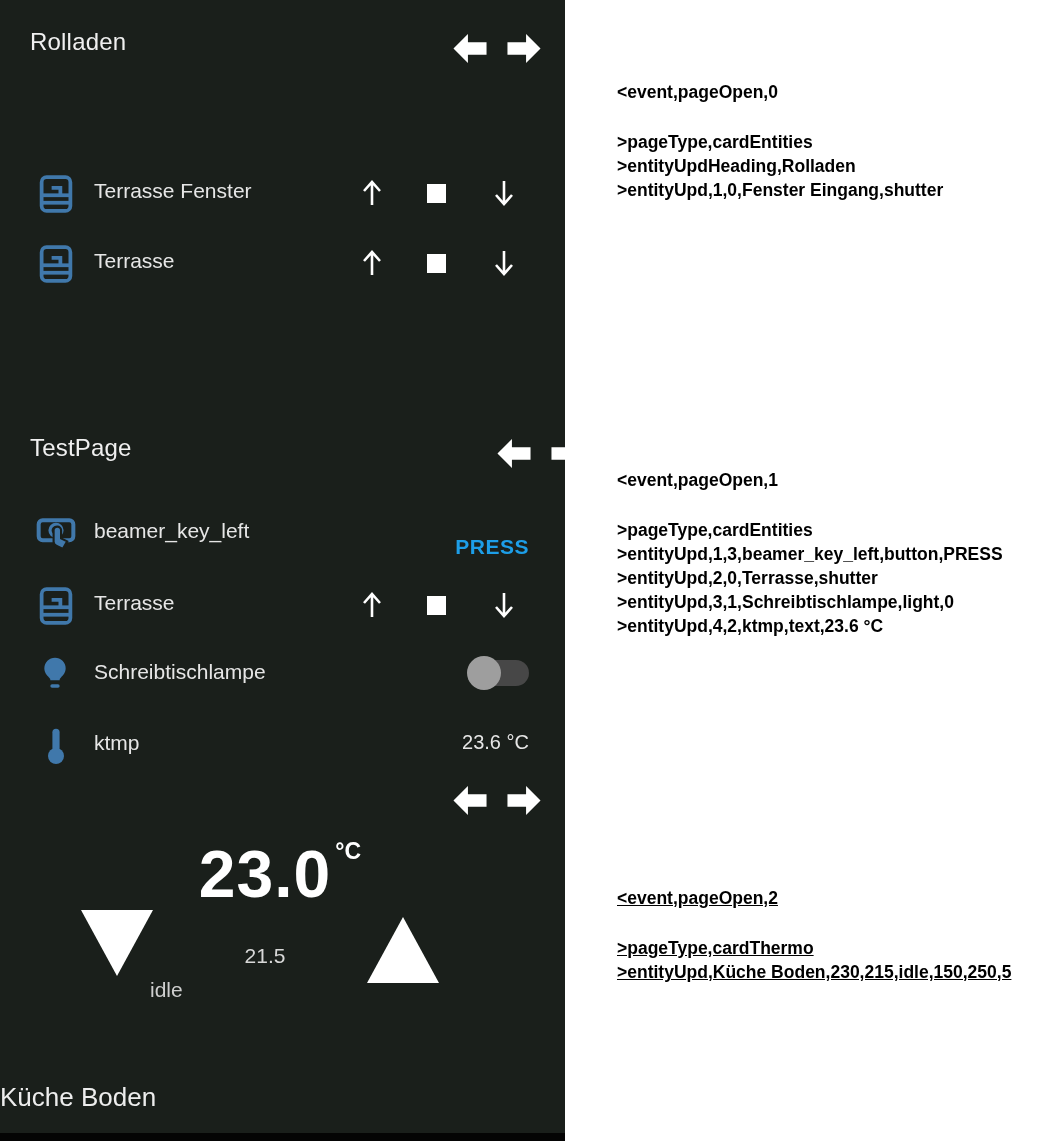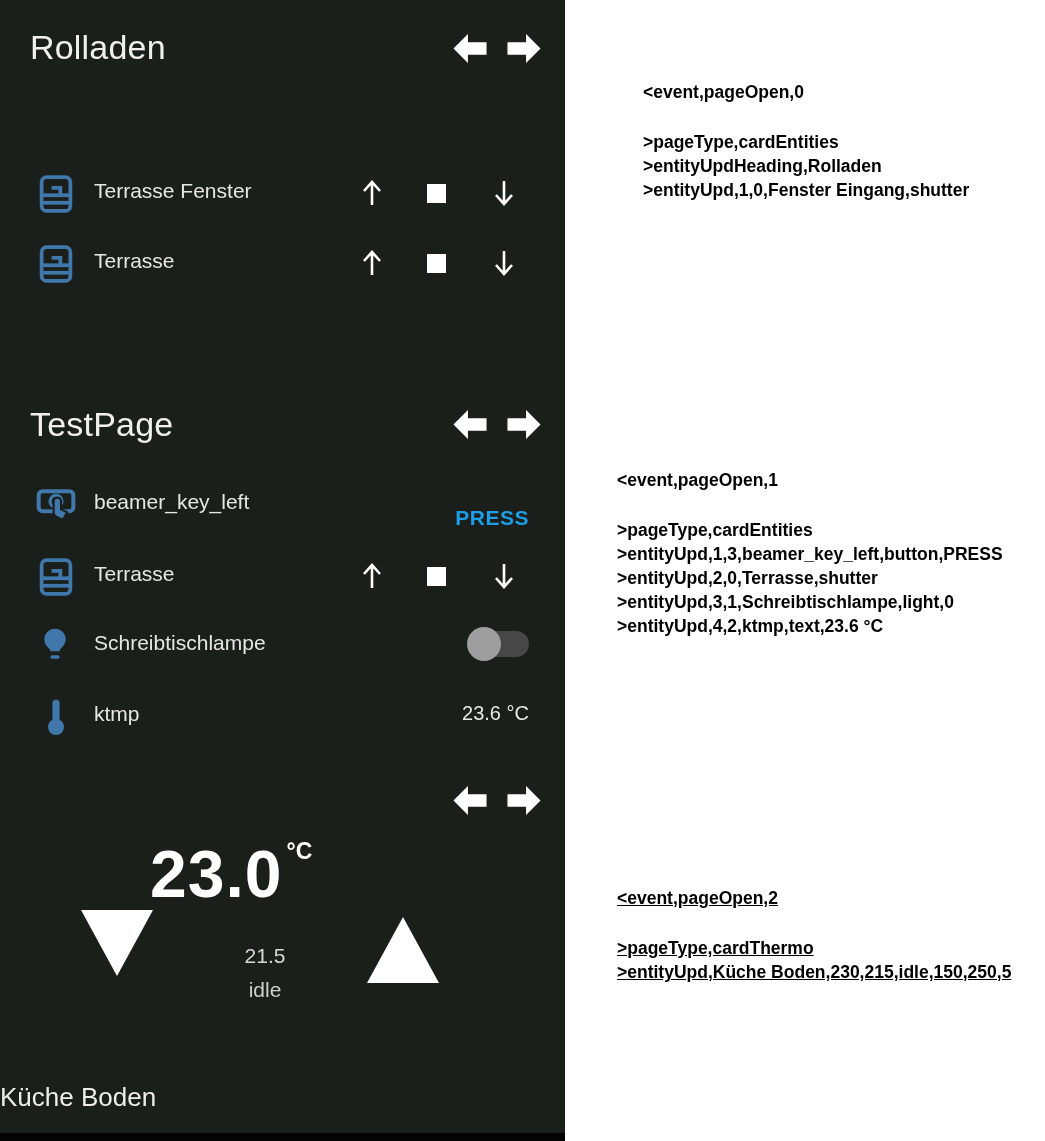--- a/index.html
+++ b/index.html
@@ -4,54 +4,54 @@
 <style>
   html,body{margin:0;padding:0;background:#ffffff;}
   .stage{position:relative;width:1045px;height:1141px;background:#ffffff;overflow:hidden;
          font-family:"Liberation Sans",sans-serif;}
 
   
   .panel-col{position:absolute;left:0;top:0;width:565px;height:1141px;background:#1a1f1b;}
   .bottom-strip{position:absolute;left:0;top:1133px;width:565px;height:8px;background:#040404;}
   .panel{position:absolute;left:0;width:565px;height:377px;}
   #panel-1{top:0;}
-  #panel-2{top:365px;}
+  #panel-2{top:394px;padding-left:44px;}
   #panel-3{top:754px;height:379px;}
 
-  .heading{position:absolute;left:30px;top:28px;font-size:34px;color:#f0f0f0;letter-spacing:.2px;}
+  .heading{position:absolute;left:30px;top:28px;font-size:24px;color:#f0f0f0;letter-spacing:.2px;}
   .nav{position:absolute;right:22px;display:flex;gap:16px;align-items:center;}
   #panel-1 .nav{top:33px;} #panel-2 .nav{top:44px;} #panel-3 .nav{top:31px;}
   .nav svg{display:block;}
 
   .row{position:absolute;left:30px;width:513px;height:46px;}
   .eicon{position:absolute;left:6px;top:3px;width:40px;height:40px;}
   .label{position:absolute;left:64px;top:8px;font-size:21px;color:#e6e6e6;white-space:nowrap;}
   .ctl{position:absolute;top:6px;width:24px;height:32px;display:flex;align-items:center;justify-content:center;}
   .ctl-up{left:330px;} .ctl-stop{left:394px;} .ctl-down{left:462px;}
   .sq{width:19px;height:19px;background:#ffffff;}
   .press{position:absolute;right:14px;top:8px;font-size:21px;font-weight:600;color:#1d9ee8;letter-spacing:.5px;margin-top:16px;}
   .value{position:absolute;right:14px;top:8px;font-size:20px;color:#e6e6e6;}
 
   .toggle{position:absolute;right:14px;top:8px;width:56px;height:26px;background:#474747;border-radius:13px;}
   .toggle .knob{position:absolute;left:-6px;top:-4px;width:34px;height:34px;border-radius:50%;background:#9e9e9e;}
 
   
-  .temp-wrap{position:absolute;left:150px;top:82px;width:260px;text-align:left;white-space:nowrap;}
+  .temp-wrap{position:absolute;left:150px;top:82px;width:260px;text-align:center;white-space:nowrap;}
   .temp-big{font-size:66px;font-weight:bold;color:#ffffff;letter-spacing:1px;}
   .temp-unit{font-size:23px;font-weight:bold;color:#ffffff;vertical-align:38px;margin-left:4px;}
   .setpoint{position:absolute;left:150px;top:190px;width:230px;text-align:center;font-size:21px;color:#d8d8d8;}
-  .hvac-state{position:absolute;left:150px;top:224px;width:230px;text-align:center;font-size:21px;color:#cfcfcf;}
+  .hvac-state{position:absolute;left:150px;top:224px;width:230px;text-align:left;font-size:21px;color:#cfcfcf;}
   .tri{position:absolute;}
   .tri-down{left:80px;top:155px;} .tri-up{left:366px;top:162px;}
   .thermo-title{position:absolute;left:0;top:328px;width:565px;text-align:left;font-size:26px;color:#ededed;}
 
   
   .log-col{position:absolute;left:565px;top:0;width:480px;height:1141px;background:#ffffff;}
   .log-block{position:absolute;left:52px;}
-  #log-0{top:80px;margin-left:26px;} #log-1{top:468px;} #log-2{top:886px;text-decoration:underline;}
+  #log-0{top:80px;} #log-1{top:468px;} #log-2{top:886px;text-decoration:underline;}
   .log-line{font-size:17.5px;line-height:24px;font-weight:bold;color:#000;white-space:nowrap;}
   .log-event{margin-bottom:26px;}
 </style>
 </head>
 <body>
 
 <div class="stage">
 
   <div class="panel-col">
 

